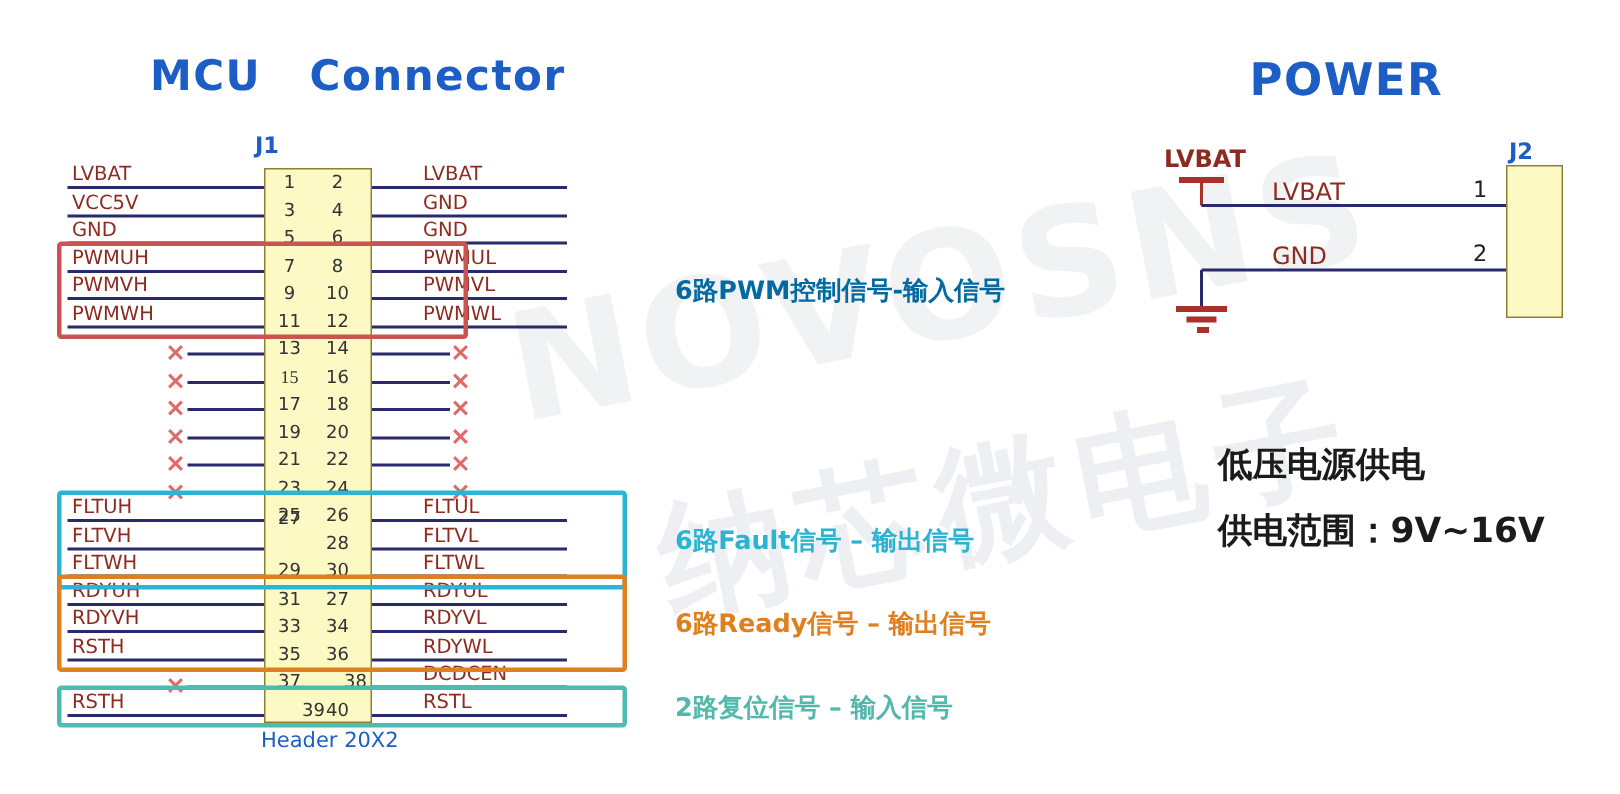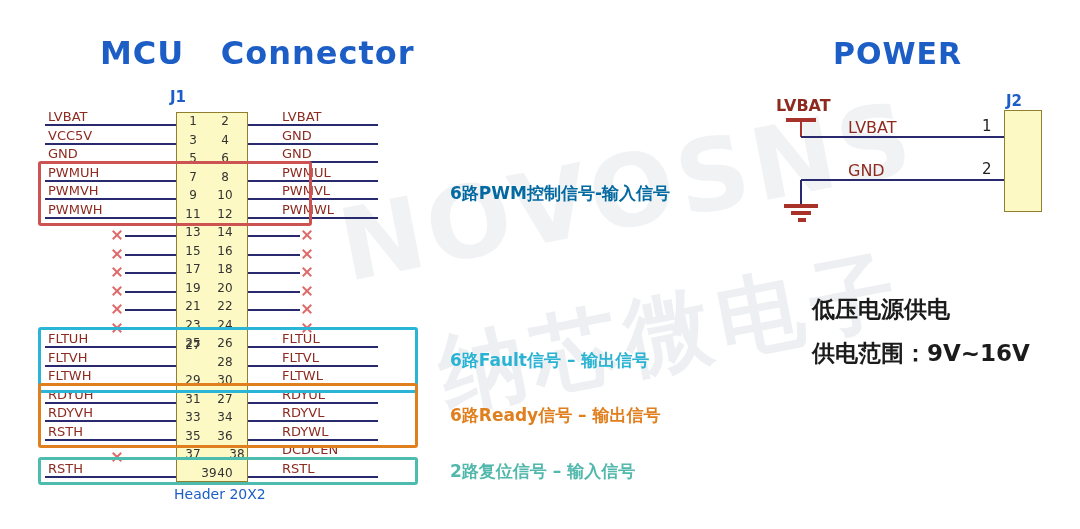--- a/index.html
+++ b/index.html
@@ -2,21 +2,21 @@
 <html style="--title-blue: #1c5ec6; --net-label: #8e2b21; --wire: #29296e; --pin-number: #333333; --body-fill: #fcf9c5; --body-border: #8f7f2e; --nc-mark: #e06a6a; --symbol-red: #a8322a; --watermark: #a9b2c0;"><head>
 <meta charset="utf-8">
 <style>
   * { margin:0; padding:0; box-sizing:border-box; }
   html,body { background:#fff; }
   .page {
     position:relative; width:1080px; height:529px; background:#ffffff;
     overflow:hidden; font-family:"DejaVu Sans", sans-serif;
   }
   .sec-title { position:absolute; font-weight:bold; color:var(--title-blue); }
-  .mcu-title   { left:100px; top:34px;  font-size:32px; white-space:pre; letter-spacing:1px; }
+  .mcu-title   { left:100px; top:34px;  font-size:28px; white-space:pre; letter-spacing:1px; }
   .power-title { left:833px; top:36px;  font-size:30px; letter-spacing:1px; }
   .refdes { position:absolute; font-weight:bold; color:var(--title-blue); font-size:15px; }
   .j1 { left:170px;  top:88px; }
   .j2 { left:1006px; top:92px; }
   .pin-grid { position:absolute; left:40px; top:112px; width:380px; height:370px; }
   .body {
     position:absolute; left:136px; top:0; width:72px; height:370px;
     background:var(--body-fill); border:1px solid var(--body-border);
   }
   .wire { position:absolute; height:2px; background:var(--wire); }
@@ -106,21 +106,21 @@
         <div class="wire" style="left: 85px; top: 123px; width: 51px;"></div>
         <div class="nc-x" style="left: 72px; top: 118px;"></div>
         <div class="wire" style="left: 208px; top: 123px; width: 52px;"></div>
         <div class="nc-x" style="left: 262px; top: 118px;"></div>
         <div class="pin-num" style="left: 140px; top: 113px;">13</div>
         <div class="pin-num" style="left: 172px; top: 113px;">14</div>
         <div class="wire" style="left: 85px; top: 141.5px; width: 51px;"></div>
         <div class="nc-x" style="left: 72px; top: 136.5px;"></div>
         <div class="wire" style="left: 208px; top: 141.5px; width: 52px;"></div>
         <div class="nc-x" style="left: 262px; top: 136.5px;"></div>
-        <div class="pin-num" style="left: 140px; top: 131.5px;">15</div>
+        <div class="pin-num" style="left: 140px; top: 131.5px; font-family: Liberation Serif, serif;">15</div>
         <div class="pin-num" style="left: 172px; top: 131.5px;">16</div>
         <div class="wire" style="left: 85px; top: 160px; width: 51px;"></div>
         <div class="nc-x" style="left: 72px; top: 155px;"></div>
         <div class="wire" style="left: 208px; top: 160px; width: 52px;"></div>
         <div class="nc-x" style="left: 262px; top: 155px;"></div>
         <div class="pin-num" style="left: 140px; top: 150px;">17</div>
         <div class="pin-num" style="left: 172px; top: 150px;">18</div>
         <div class="wire" style="left: 85px; top: 178.5px; width: 51px;"></div>
         <div class="nc-x" style="left: 72px; top: 173.5px;"></div>
         <div class="wire" style="left: 208px; top: 178.5px; width: 52px;"></div>

